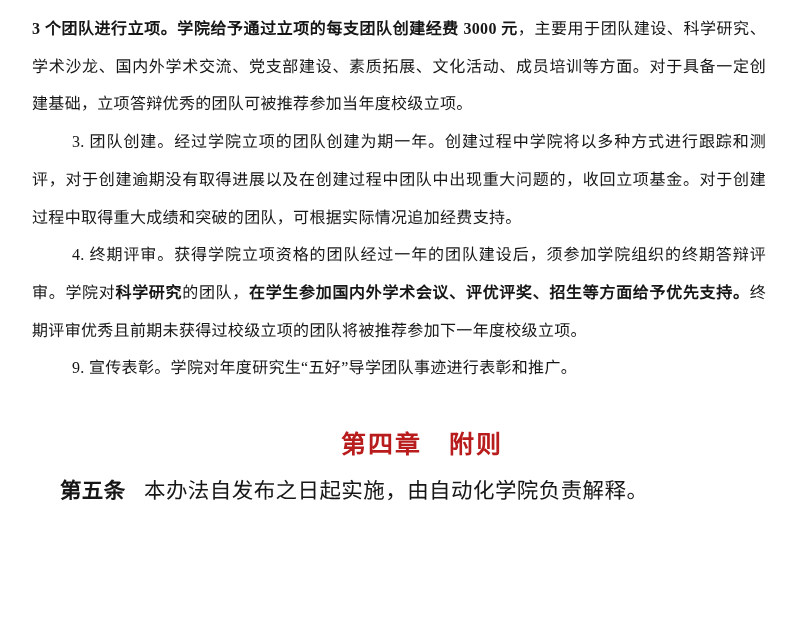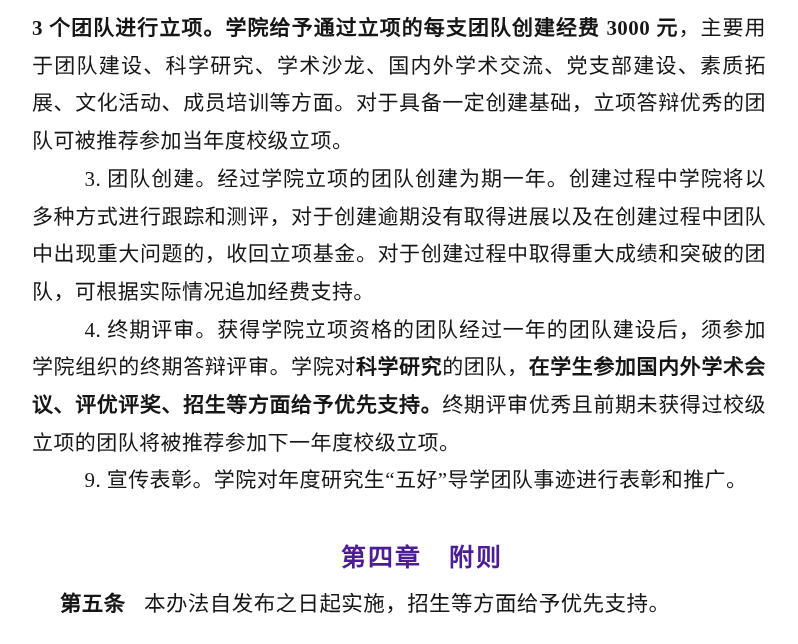--- a/index.html
+++ b/index.html
@@ -9,38 +9,38 @@
     height: 644px;
     background: #ffffff;
     box-sizing: border-box;
     padding: 10px 32px 0 32px;
     overflow: hidden;
     font-family: "Liberation Serif", "DejaVu Serif", serif;
     color: #161616;
   }
   .body-para {
     margin: 0;
-    font-size: 21px;
+    font-size: 16px;
     line-height: 37.7px;
     letter-spacing: 0.02em;
     text-align: justify;
     text-justify: inter-character;
   }
   .indent { text-indent: 2.5em; }
   .bold { font-weight: 700; }
   .chapter {
     margin: 36px 0 0 0;
     padding-left: 46px;
     text-align: center;
     font-family: "Liberation Sans", "DejaVu Sans", sans-serif;
     font-weight: 700;
     font-size: 25px;
     line-height: 42px;
     letter-spacing: 2px;
-    color: #4c1d95;
+    color: #b91c1c;
   }
   .clause {
     margin: 7px 0 0 0;
     font-size: 21.5px;
     line-height: 38px;
     letter-spacing: 0.02em;
     text-indent: 1.3em;
   }
   .clause-lead { margin-right: 0.85em; }
 </style>
@@ -48,14 +48,14 @@
 <body>
 
 <div class="page">
   <p class="body-para"><span class="bold">3 个团队进行立项。学院给予通过立项的每支团队创建经费 3000 元</span><span>，主要用于团队建设、科学研究、学术沙龙、国内外学术交流、党支部建设、素质拓展、文化活动、成员培训等方面。对于具备一定创建基础，立项答辩优秀的团队可被推荐参加当年度校级立项。</span></p>
   <p class="body-para indent"><span>3. 团队创建。经过学院立项的团队创建为期一年。创建过程中学院将以多种方式进行跟踪和测评，对于创建逾期没有取得进展以及在创建过程中团队中出现重大问题的，收回立项基金。对于创建过程中取得重大成绩和突破的团队，可根据实际情况追加经费支持。</span></p>
   <p class="body-para indent"><span>4. 终期评审。获得学院立项资格的团队经过一年的团队建设后，须参加学院组织的终期答辩评审。学院对</span><span class="bold">科学研究</span><span>的团队，</span><span class="bold">在学生参加国内外学术会议、评优评奖、招生等方面给予优先支持。</span><span>终期评审优秀且前期未获得过校级立项的团队将被推荐参加下一年度校级立项。</span></p>
   <p class="body-para indent"><span>9. 宣传表彰。学院对年度研究生“五好”导学团队事迹进行表彰和推广。</span></p>
 
   <h2 class="chapter">第四章　附则</h2>
 
-  <p class="clause"><span class="clause-lead bold">第五条</span><span>本办法自发布之日起实施，招生等方面给予优先支持。</span></p>
+  <p class="clause"><span class="clause-lead bold">第五条</span><span>本办法自发布之日起实施，由自动化学院负责解释。</span></p>
 </div>
 
 </body></html>

